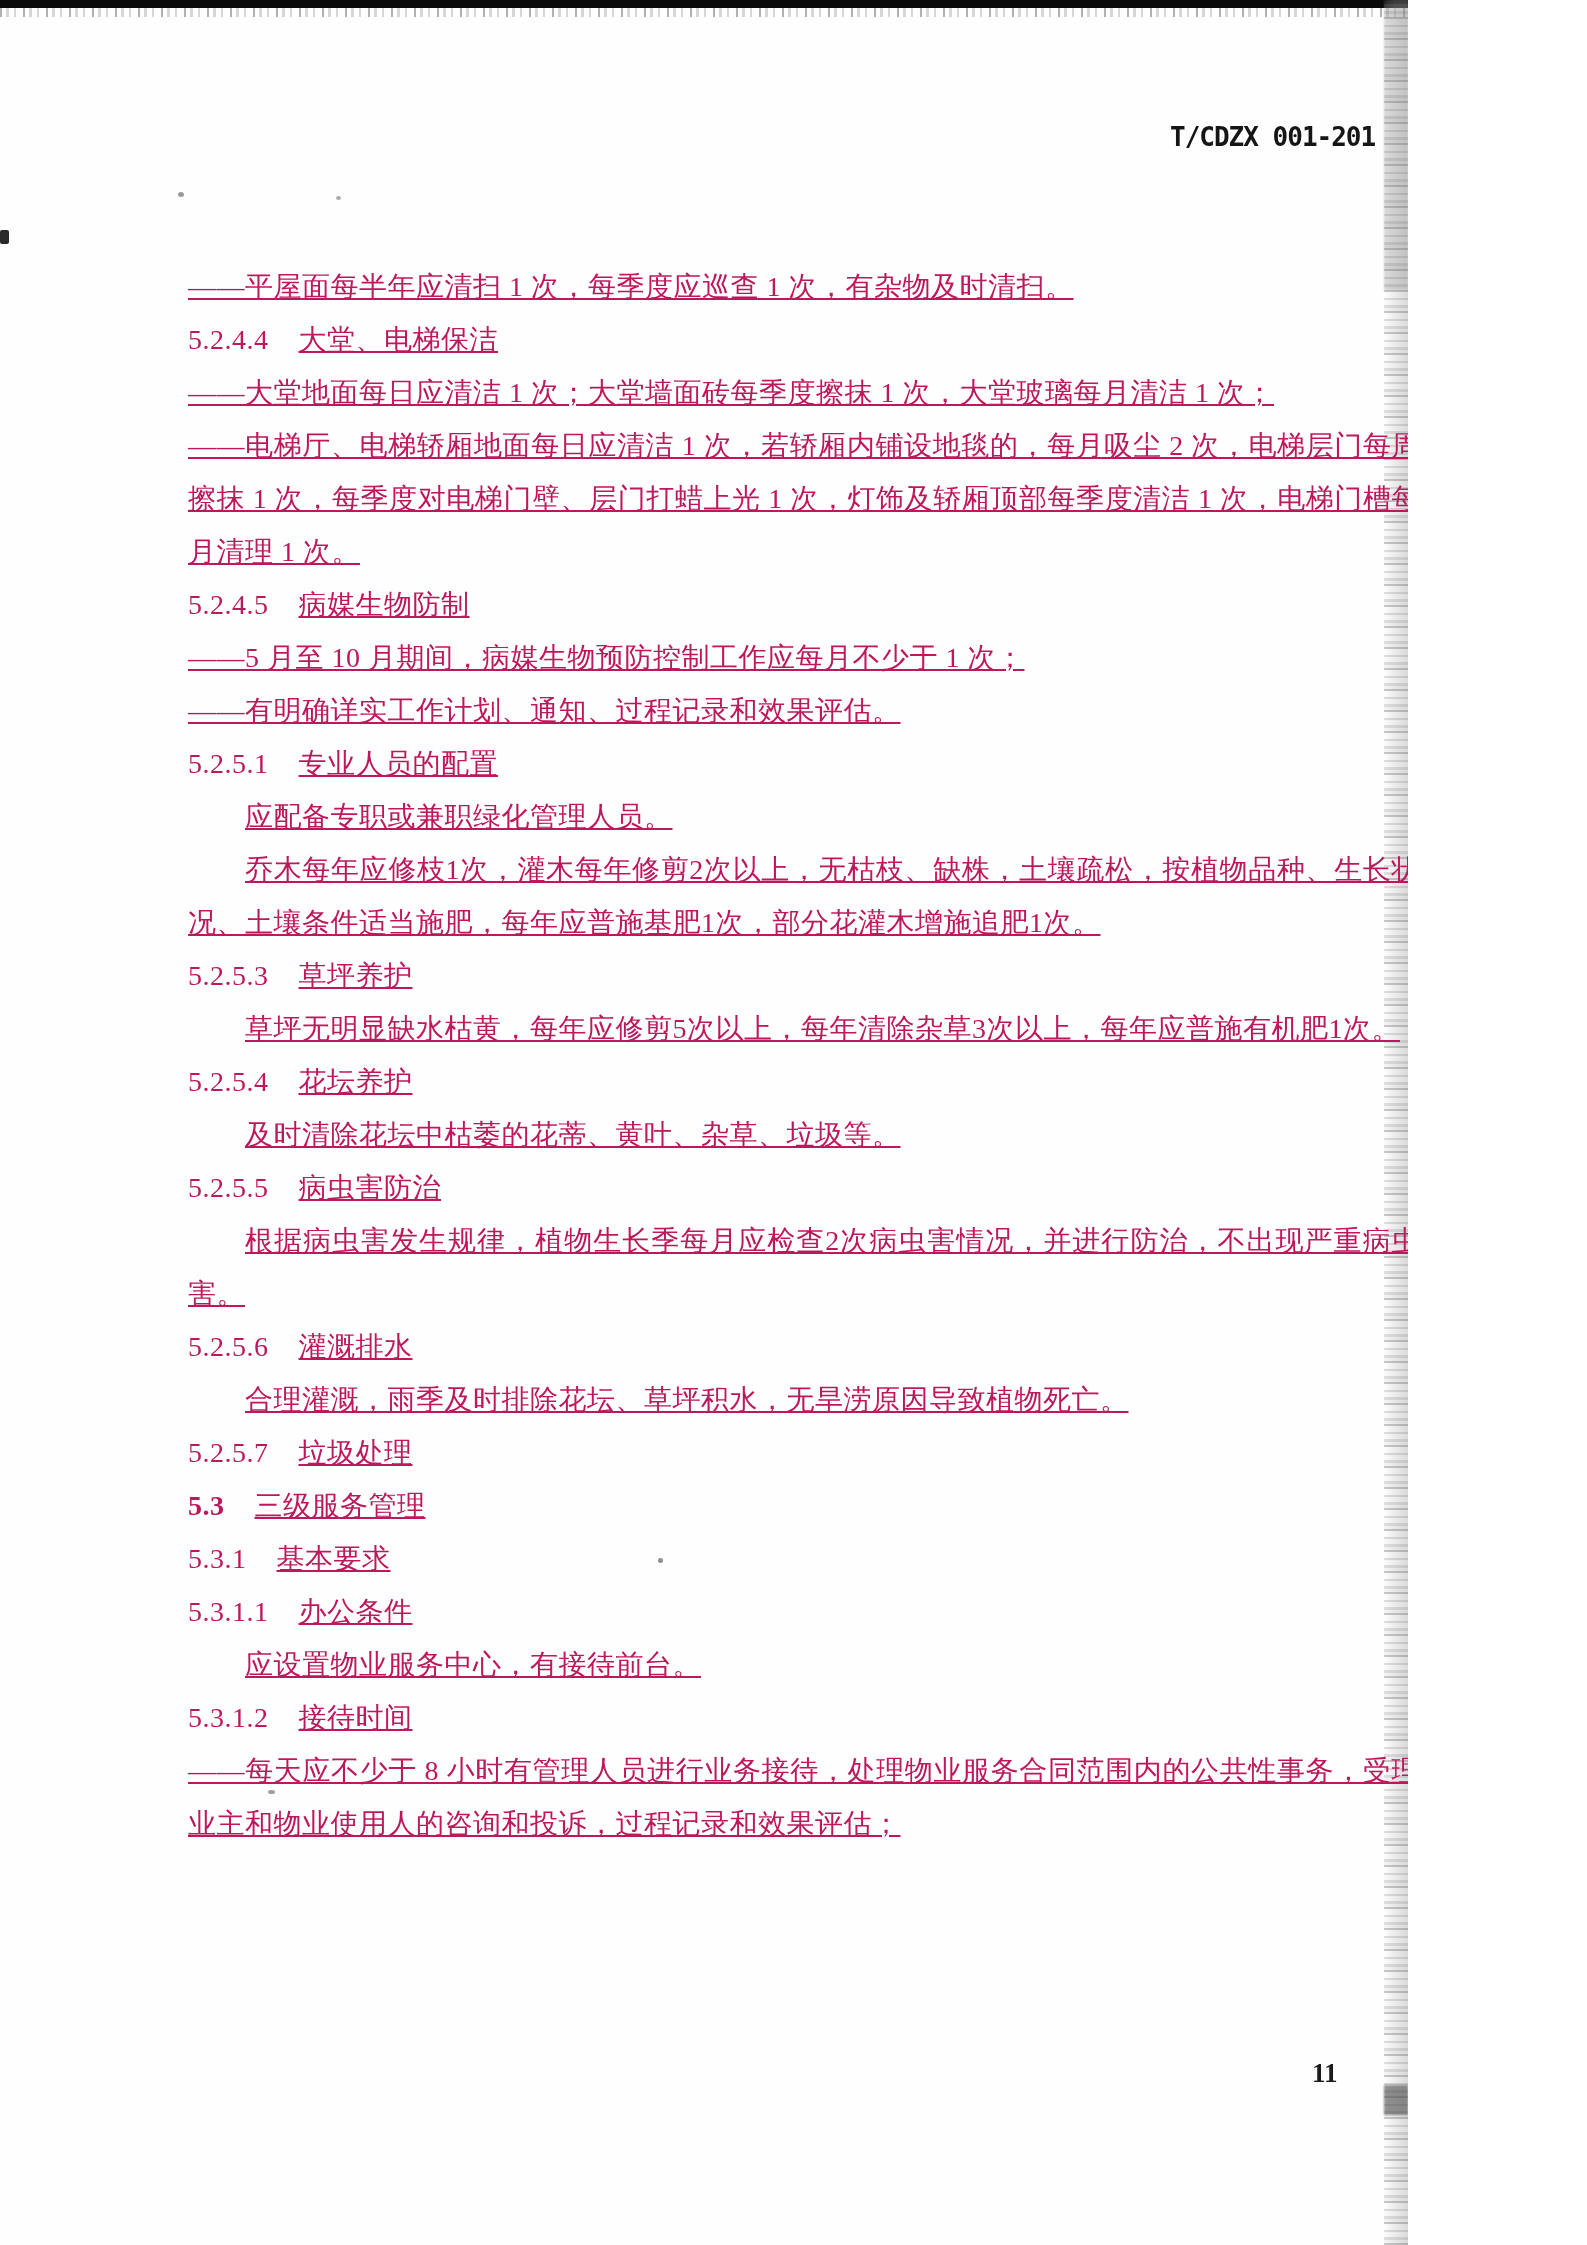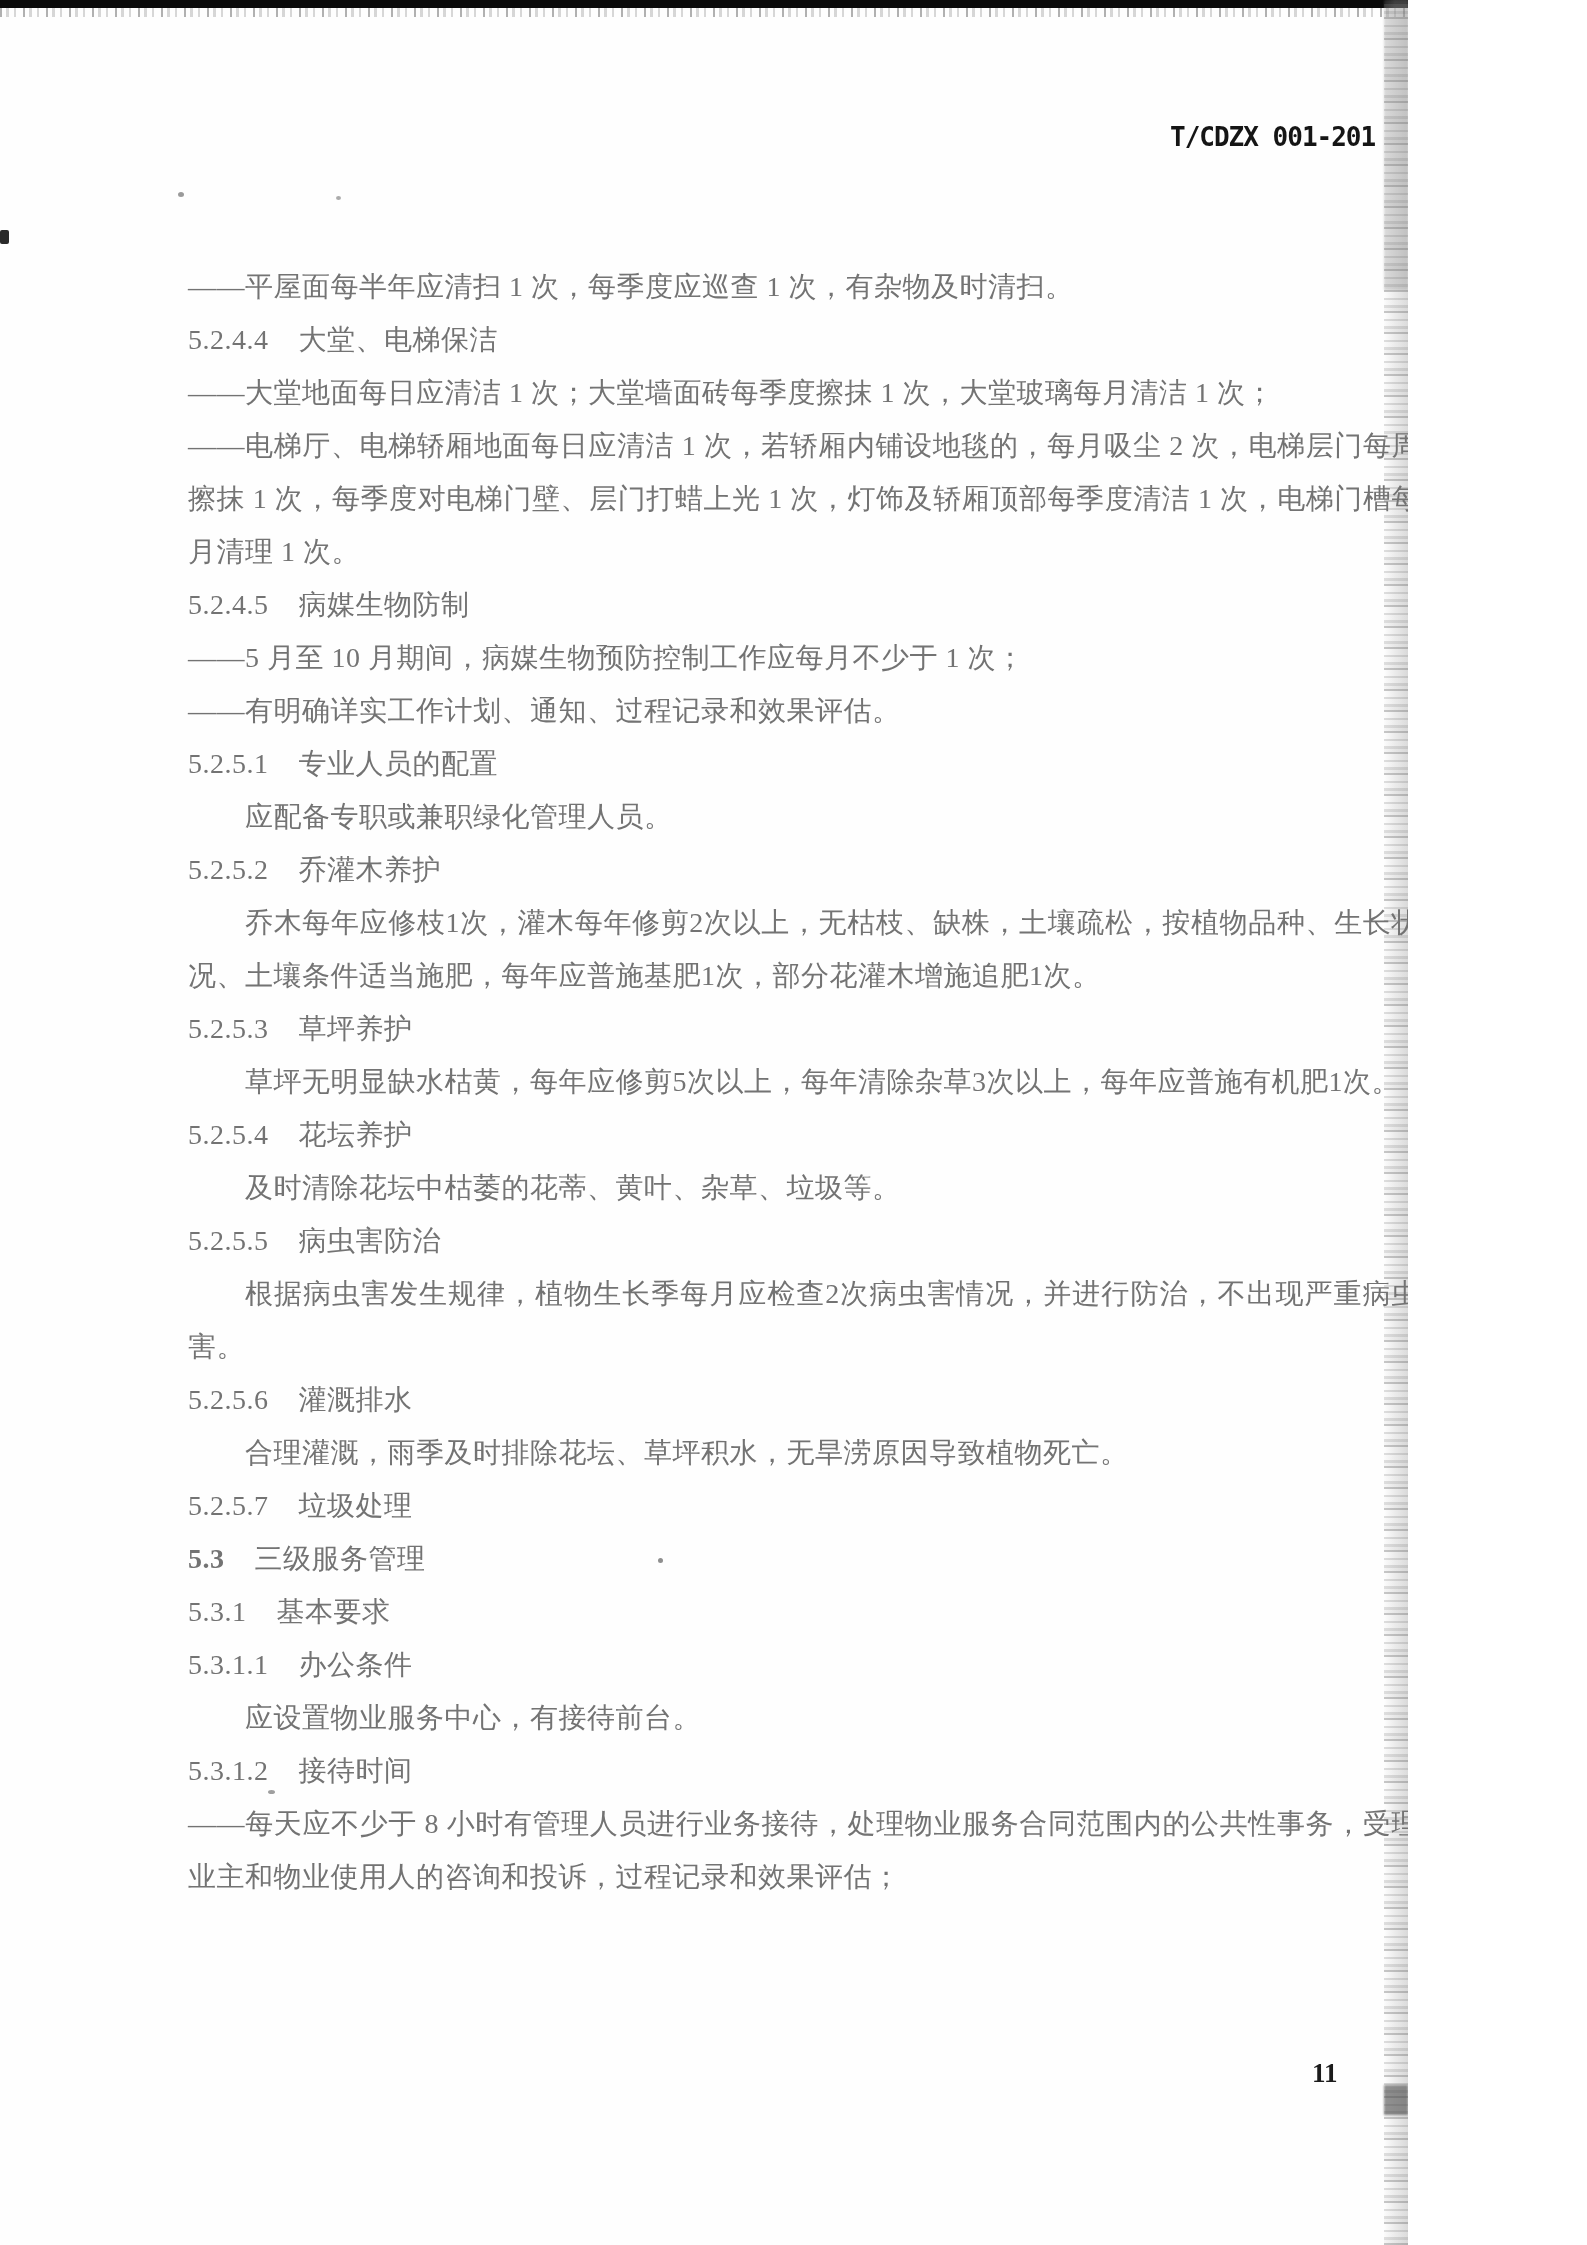--- a/index.html
+++ b/index.html
@@ -65,22 +65,23 @@
     position: absolute; left: 1312px; top: 2058px;
     font-size: 27px; color: #1b1b1b; font-weight: bold;
   }
 
   
   .content {
     position: absolute; left: 188px; top: 260px; width: 1232px;
   }
   .line {
     height: 53px; line-height: 53px;
-    font-size: 28px; white-space: nowrap; color: #737373;
+    font-size: 28px; white-space: nowrap; color: #be185d;
     letter-spacing: 0.5px;
+    text-decoration: underline;
   }
   .line.indent { padding-left: 57px; }
   .line.fill { text-align: justify; text-align-last: justify; }
   .line .num { display: inline-block; margin-right: 30px; }
   .line.boldnum .num { font-weight: bold; }
 </style>
 </head>
 <body>
 
 <div class="page">
@@ -102,21 +103,20 @@
       <div class="line heading"><span class="num">5.2.4.4</span><span class="title">大堂、电梯保洁</span></div>
       <div class="line dash">——大堂地面每日应清洁 1 次；大堂墙面砖每季度擦抹 1 次，大堂玻璃每月清洁 1 次；</div>
       <div class="line dash fill">——电梯厅、电梯轿厢地面每日应清洁 1 次，若轿厢内铺设地毯的，每月吸尘 2 次，电梯层门每周</div>
       <div class="line cont fill">擦抹 1 次，每季度对电梯门壁、层门打蜡上光 1 次，灯饰及轿厢顶部每季度清洁 1 次，电梯门槽每</div>
       <div class="line cont">月清理 1 次。</div>
       <div class="line heading"><span class="num">5.2.4.5</span><span class="title">病媒生物防制</span></div>
       <div class="line dash">——5 月至 10 月期间，病媒生物预防控制工作应每月不少于 1 次；</div>
       <div class="line dash">——有明确详实工作计划、通知、过程记录和效果评估。</div>
       <div class="line heading"><span class="num">5.2.5.1</span><span class="title">专业人员的配置</span></div>
       <div class="line indent">应配备专职或兼职绿化管理人员。</div>
-      <div class="line heading"><span class="num">5.2.5.2</span><span class="title">乔灌木养护</span></div>
       <div class="line indent fill">乔木每年应修枝1次，灌木每年修剪2次以上，无枯枝、缺株，土壤疏松，按植物品种、生长状</div>
       <div class="line cont">况、土壤条件适当施肥，每年应普施基肥1次，部分花灌木增施追肥1次。</div>
       <div class="line heading"><span class="num">5.2.5.3</span><span class="title">草坪养护</span></div>
       <div class="line indent">草坪无明显缺水枯黄，每年应修剪5次以上，每年清除杂草3次以上，每年应普施有机肥1次。</div>
       <div class="line heading"><span class="num">5.2.5.4</span><span class="title">花坛养护</span></div>
       <div class="line indent">及时清除花坛中枯萎的花蒂、黄叶、杂草、垃圾等。</div>
       <div class="line heading"><span class="num">5.2.5.5</span><span class="title">病虫害防治</span></div>
       <div class="line indent fill">根据病虫害发生规律，植物生长季每月应检查2次病虫害情况，并进行防治，不出现严重病虫</div>
       <div class="line cont">害。</div>
       <div class="line heading"><span class="num">5.2.5.6</span><span class="title">灌溉排水</span></div>

